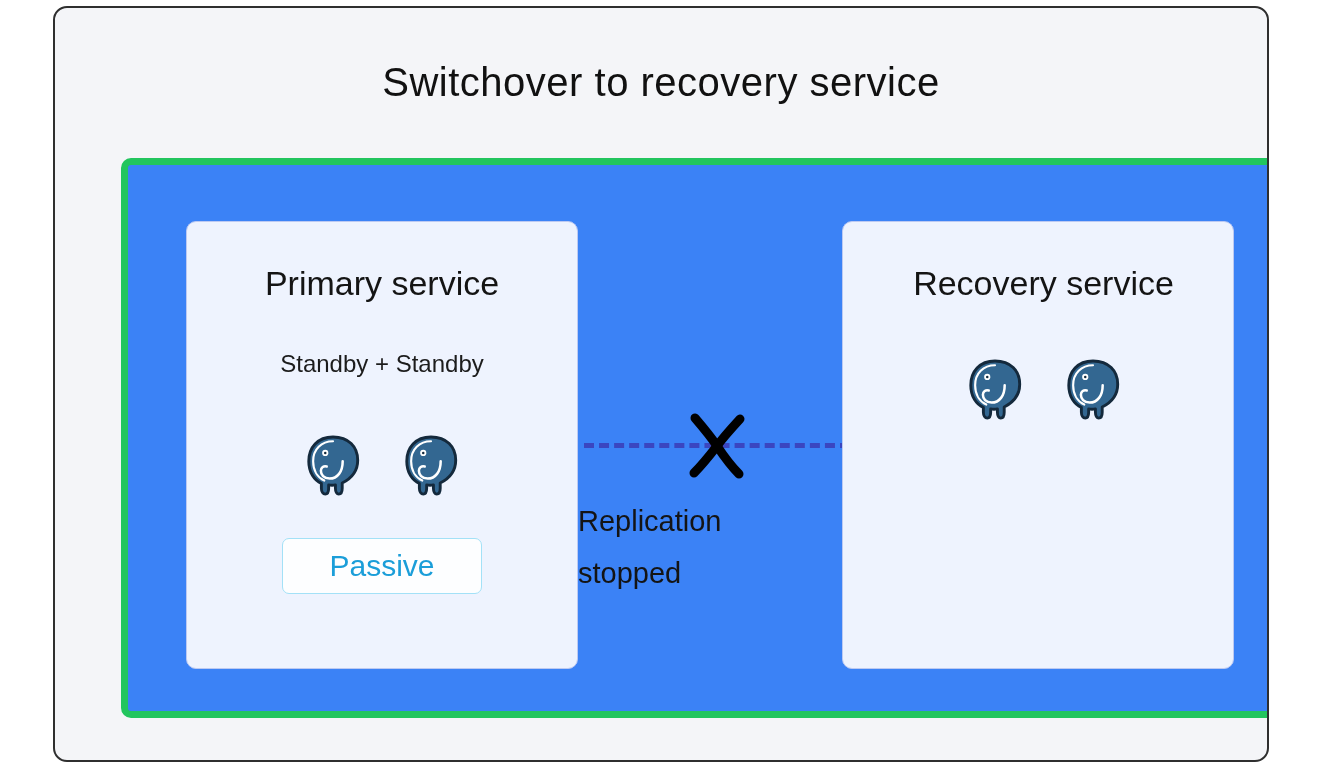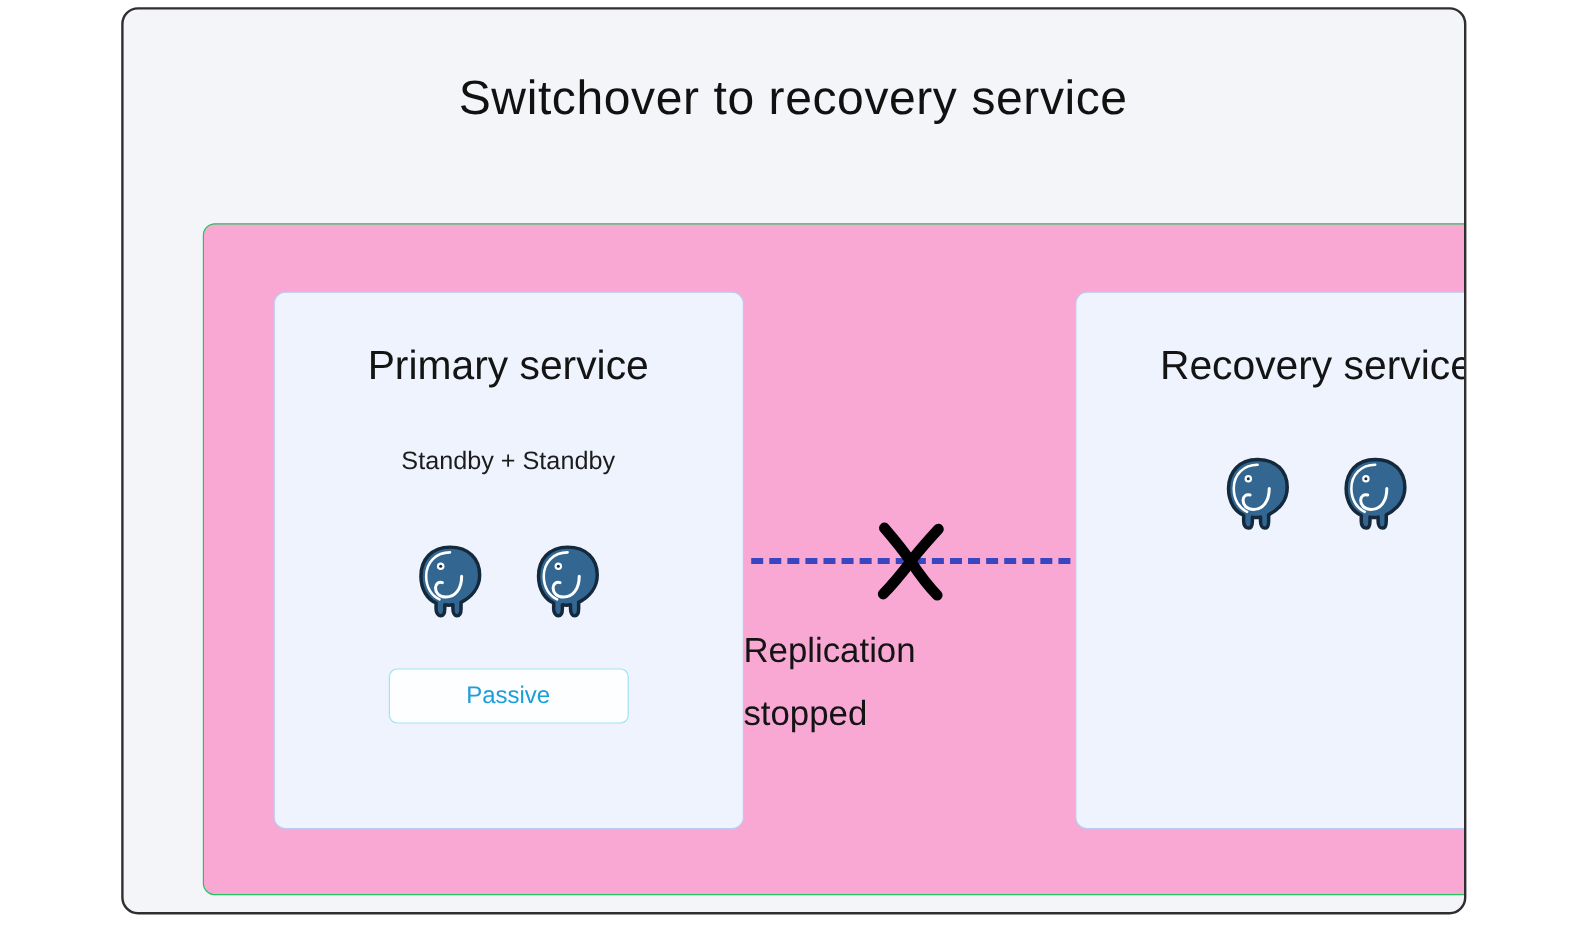--- a/index.html
+++ b/index.html
@@ -3,21 +3,21 @@
 <meta charset="utf-8">
 <style>
   html, body {
     margin: 0;
     padding: 0;
     background: #ffffff;
     font-family: "Liberation Sans", "DejaVu Sans", sans-serif;
   }
   .frame {
     position: relative;
-    width: 1121px;
+    width: 1216px;
     height: 756px;
     margin: 6px auto;
     background: #f4f5f8;
     border: 2px solid #2f2f2f;
     border-radius: 14px;
     box-sizing: border-box;
     overflow: hidden;
   }
   .diagram-title {
     margin: 0;
@@ -27,25 +27,24 @@
     font-weight: 500;
     color: #111111;
     letter-spacing: 0.5px;
   }
   .panel {
     position: absolute;
     left: 66px;
     top: 150px;
     width: 1178px;
     height: 560px;
-    background: #f9a8d4;
-    border: 1px solid #22c55e;
+    background: #3b82f6;
+    border: 7px solid #22c55e;
     border-radius: 10px;
     box-sizing: border-box;
-    margin-top: 28px;
   }
   .service-card {
     position: absolute;
     top: 56px;
     width: 392px;
     height: 448px;
     background: #eef3fe;
     border: 1px solid #bcc9f2;
     border-radius: 10px;
     box-sizing: border-box;
@@ -57,40 +56,40 @@
   .service-card.right { right: 58px; padding-left: 11px; }
   .service-title {
     margin-top: 44px;
     font-size: 34px;
     font-weight: 500;
     color: #141414;
     line-height: 1;
   }
   .service-subtitle {
     margin-top: 52px;
-    font-size: 21px;
+    font-size: 24px;
     font-weight: 400;
     color: #1c1c1c;
     line-height: 1;
     text-align: right;
   }
   .icon-row {
     margin-top: 58px;
     display: flex;
     gap: 36px;
     align-items: center;
   }
   .pg-icon { width: 62px; height: 64px; display: block; }
   .status-badge {
     margin-top: 40px;
     min-width: 200px;
     padding: 12px 20px;
     box-sizing: border-box;
     text-align: center;
-    font-size: 20px;
+    font-size: 30px;
     font-weight: 400;
     background: #fdfeff;
     border: 1.5px solid #cccccc;
     border-radius: 7px;
     line-height: 1;
   }
   .connection {
     position: absolute;
     left: 450px;
     width: 278px;

